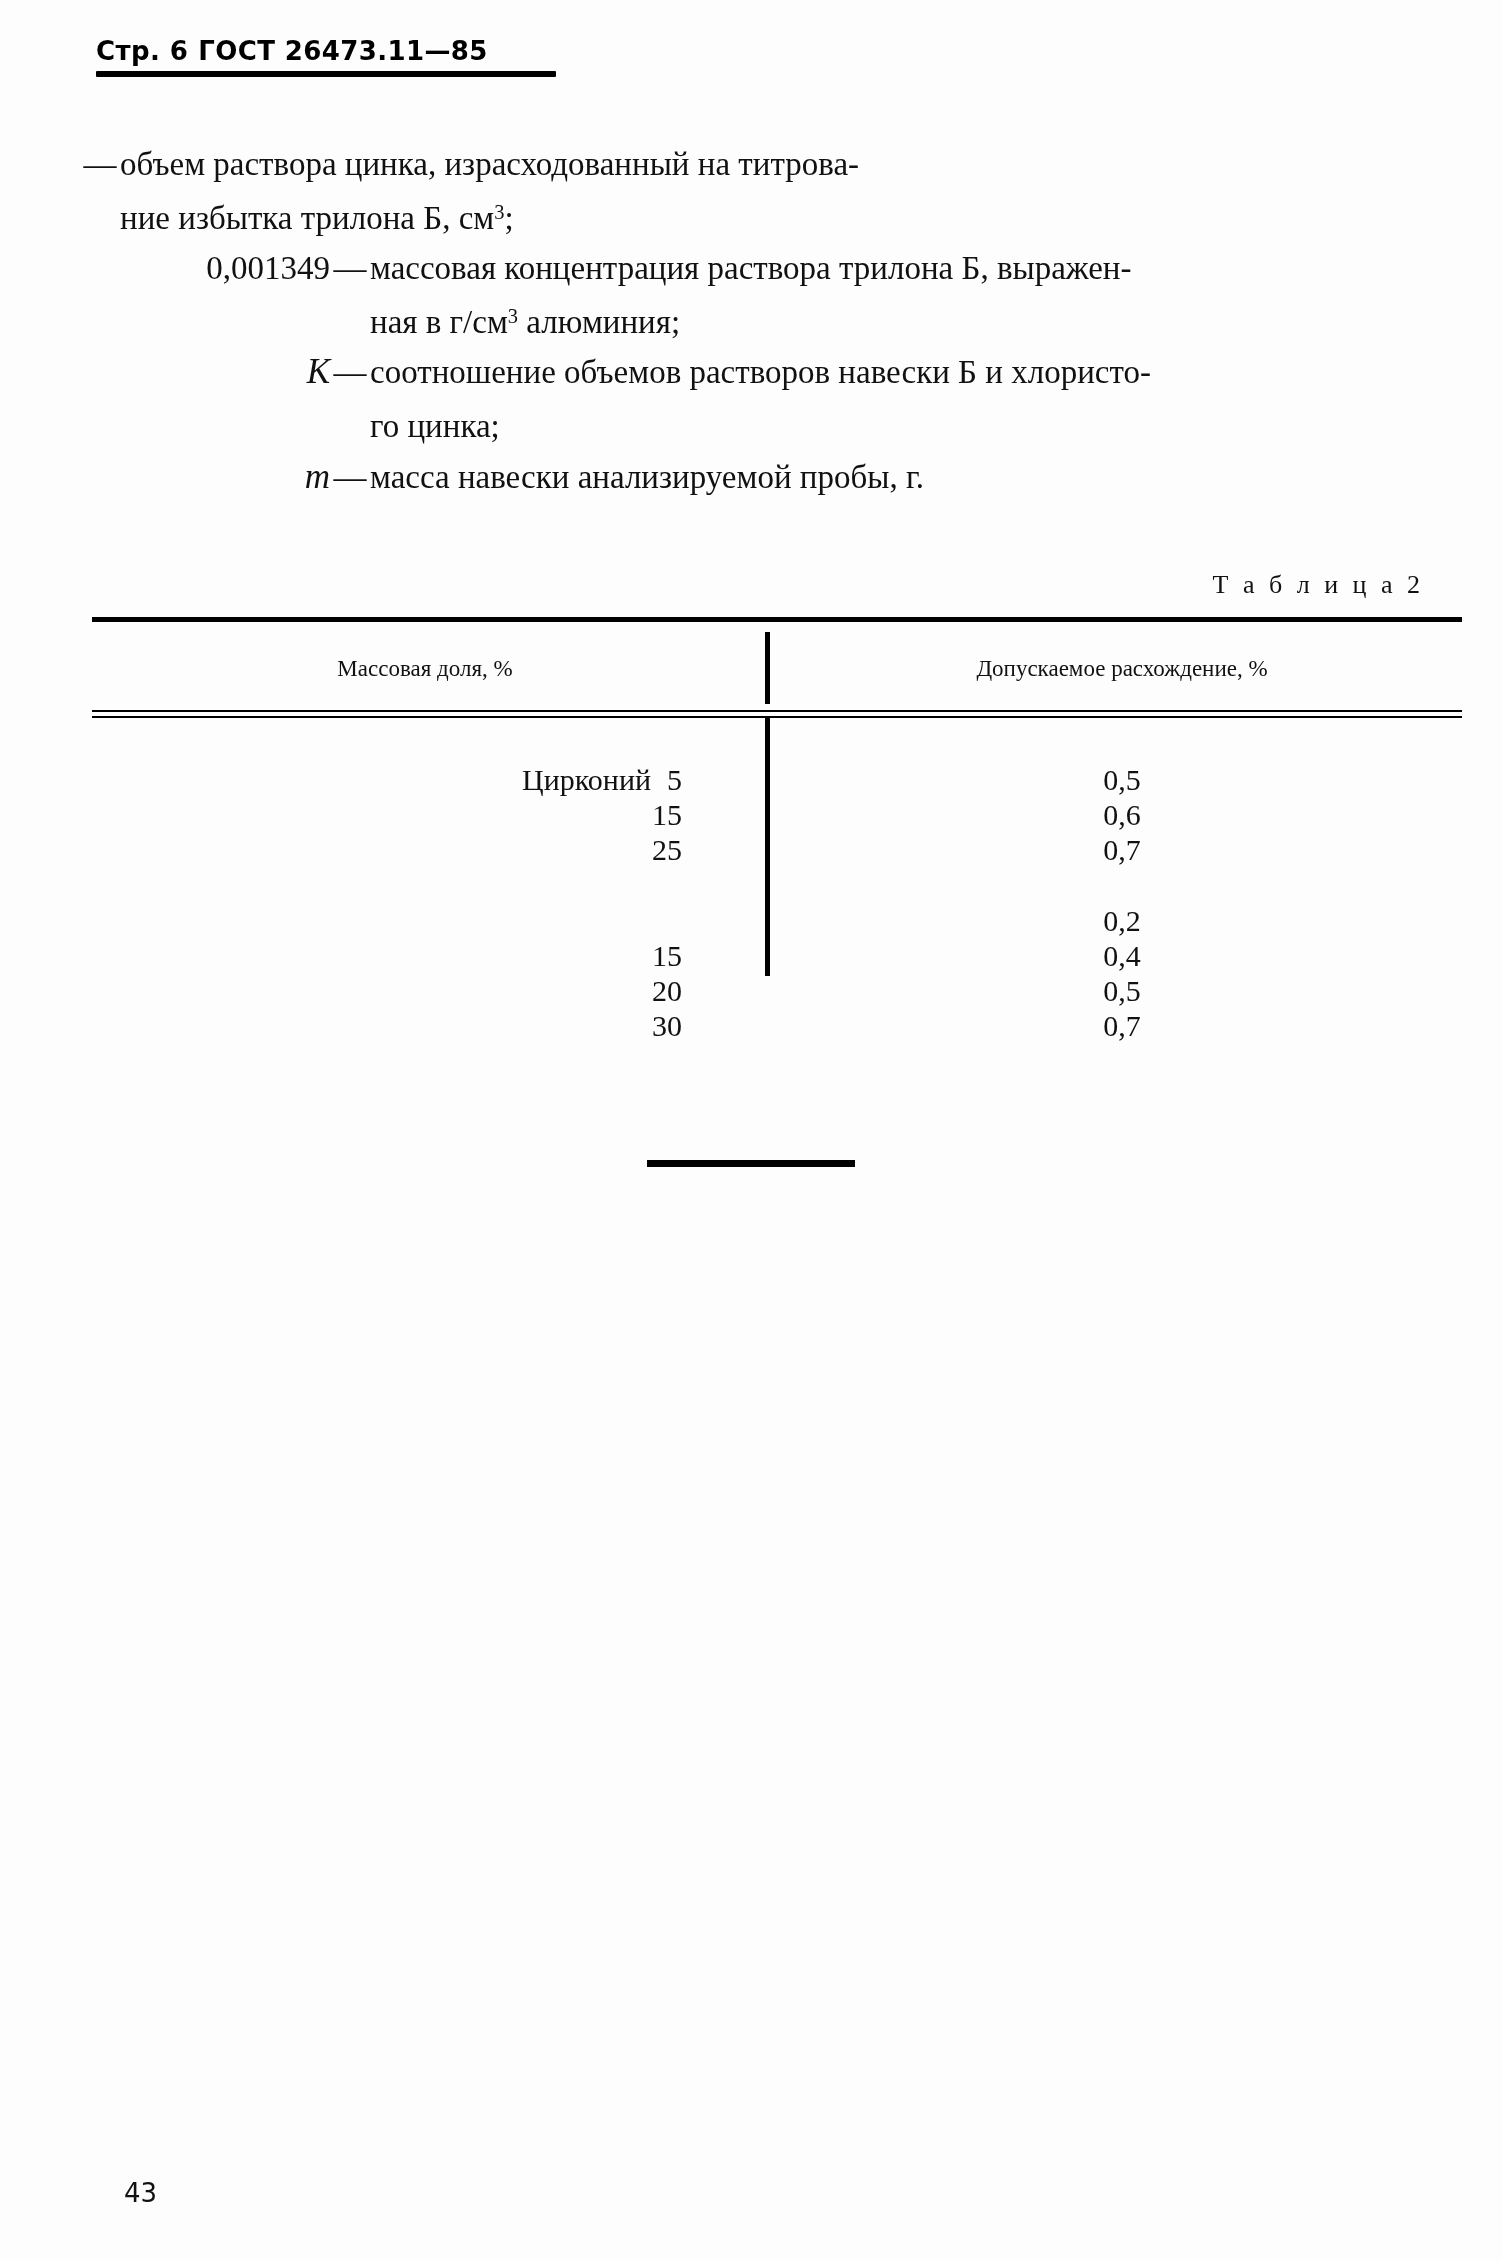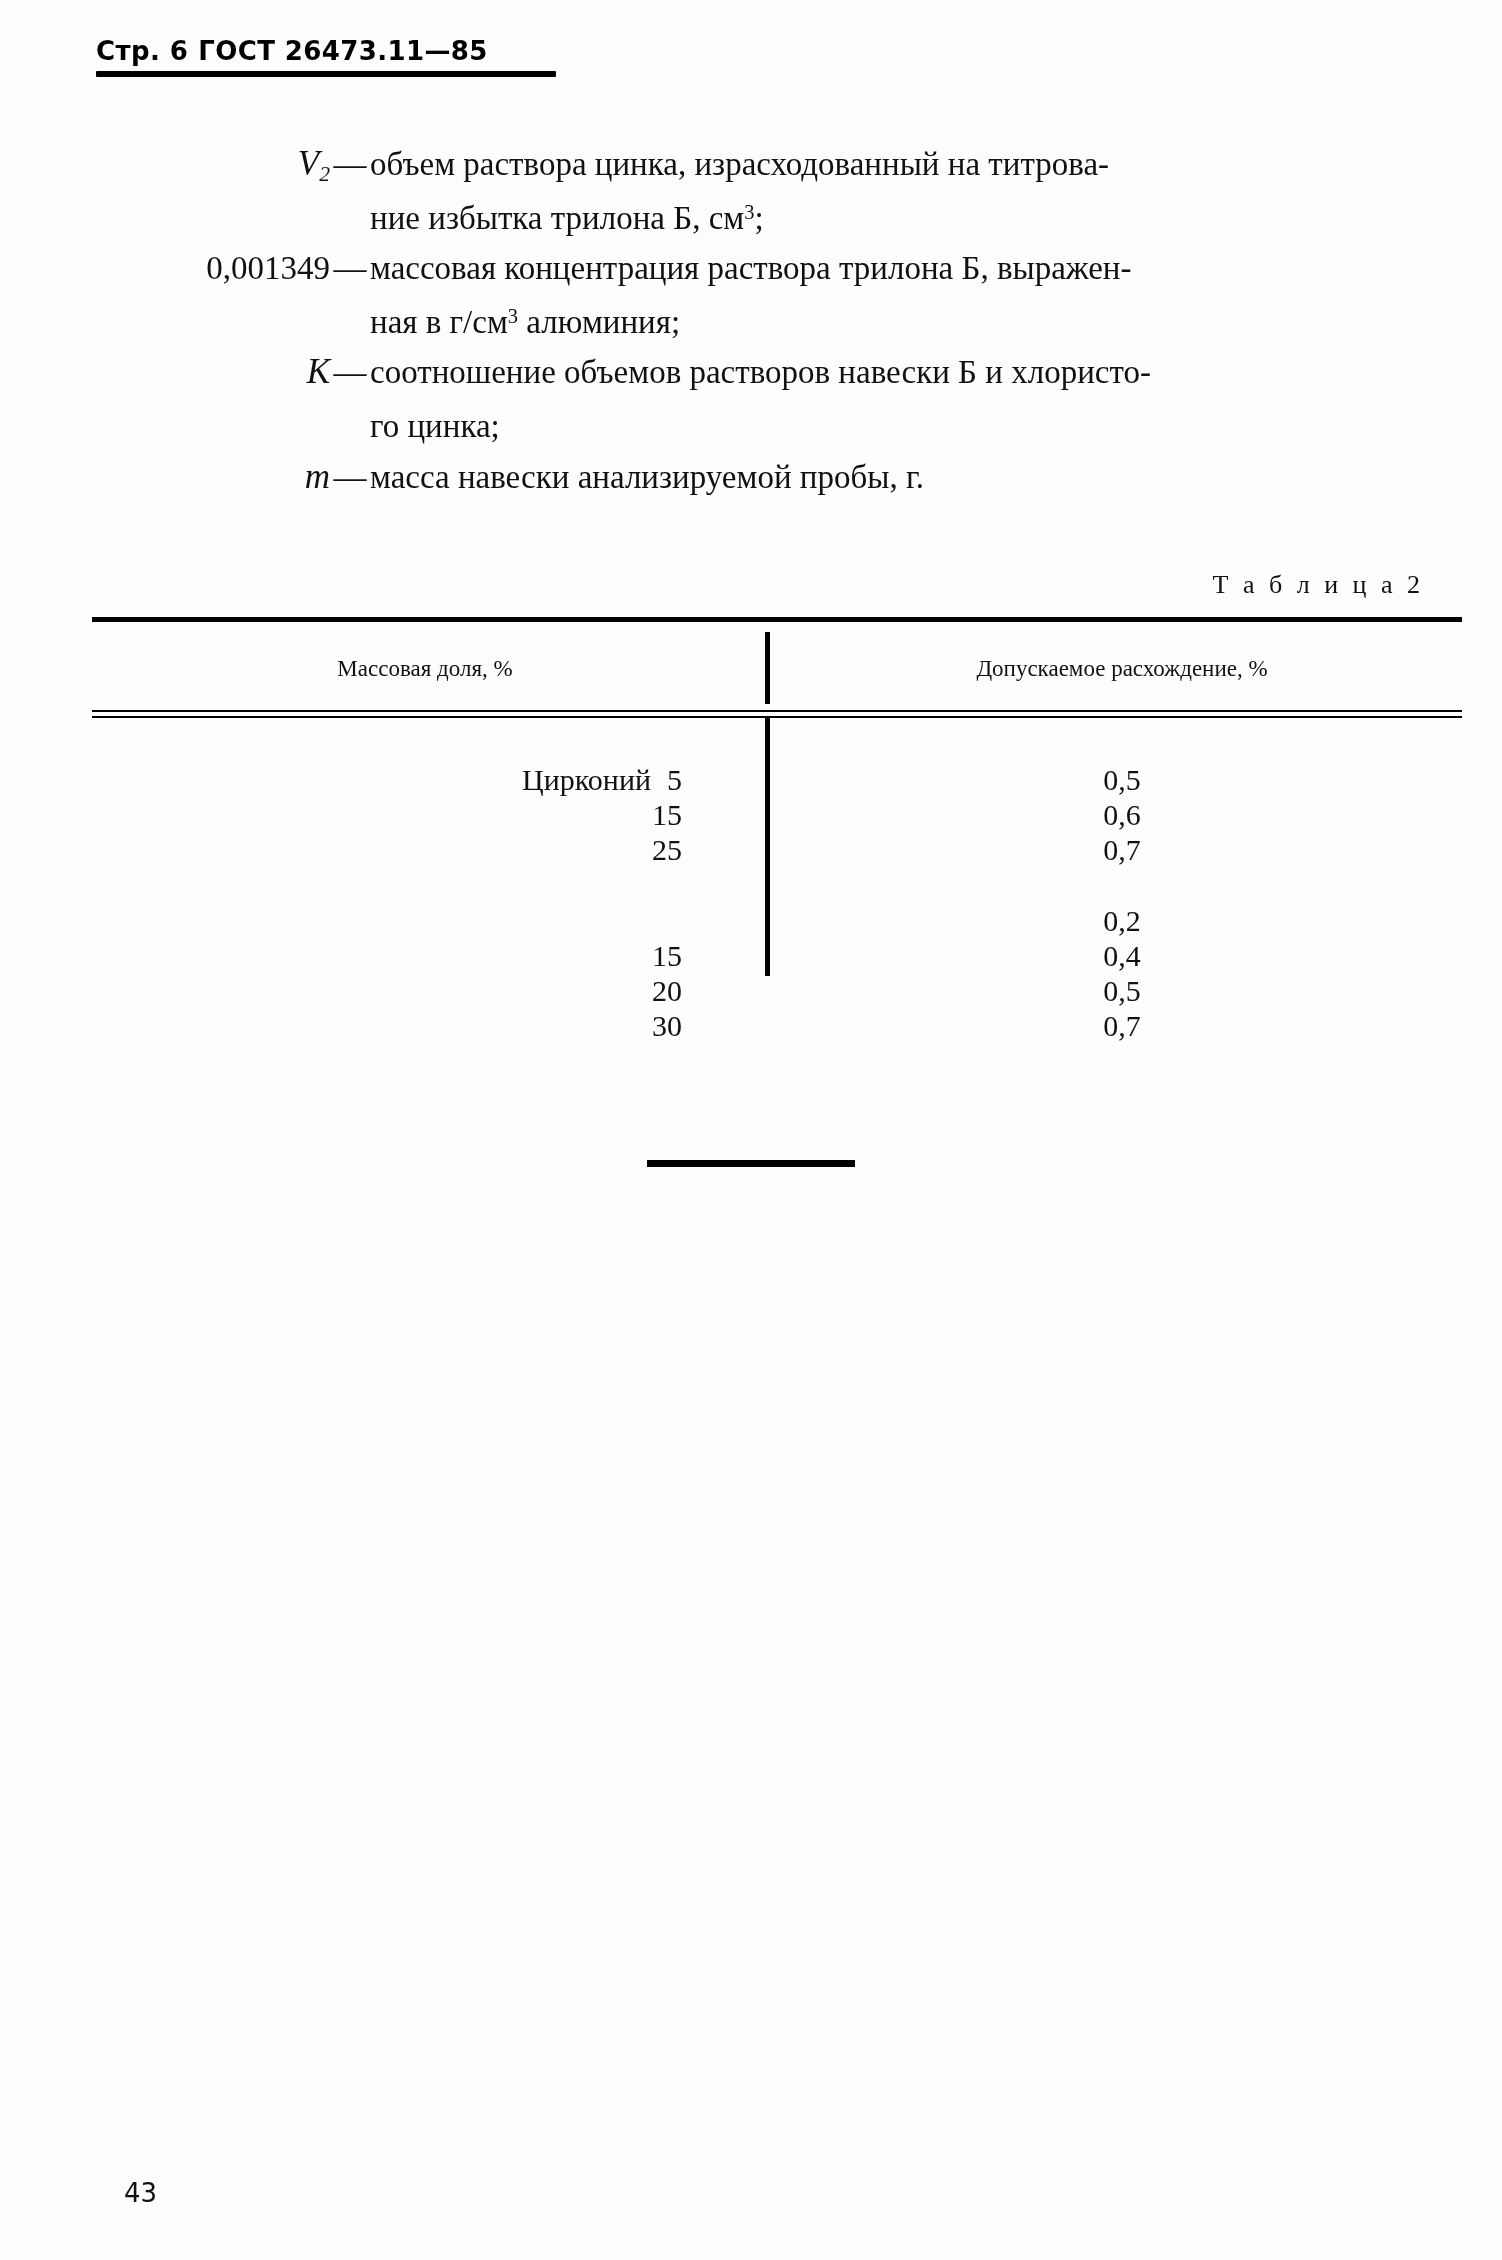--- a/index.html
+++ b/index.html
@@ -208,21 +208,20 @@
   <div class="runhead-wrap">
     <div class="runhead">
       <span class="pg">Стр. 6</span><span>ГОСТ 26473.11—85</span>
     </div>
     <div class="runhead-rule"></div>
   </div>
 
   <div class="deflist">
 
     <div class="defrow">
-      <div class="defterm ital"><span>V</span><sub>2</sub></div>
       <div class="defdash">—</div>
       <div class="defbody">
         <div>объем раствора цинка, израсходованный на титрова-</div>
         <div class="nojust"><span>ние избытка трилона Б, см</span><sup>3</sup><span>;</span></div>
       </div>
     </div>
 
     <div class="defrow">
       <div class="defterm"><span>0,001349</span><sub></sub></div>
       <div class="defdash">—</div>

